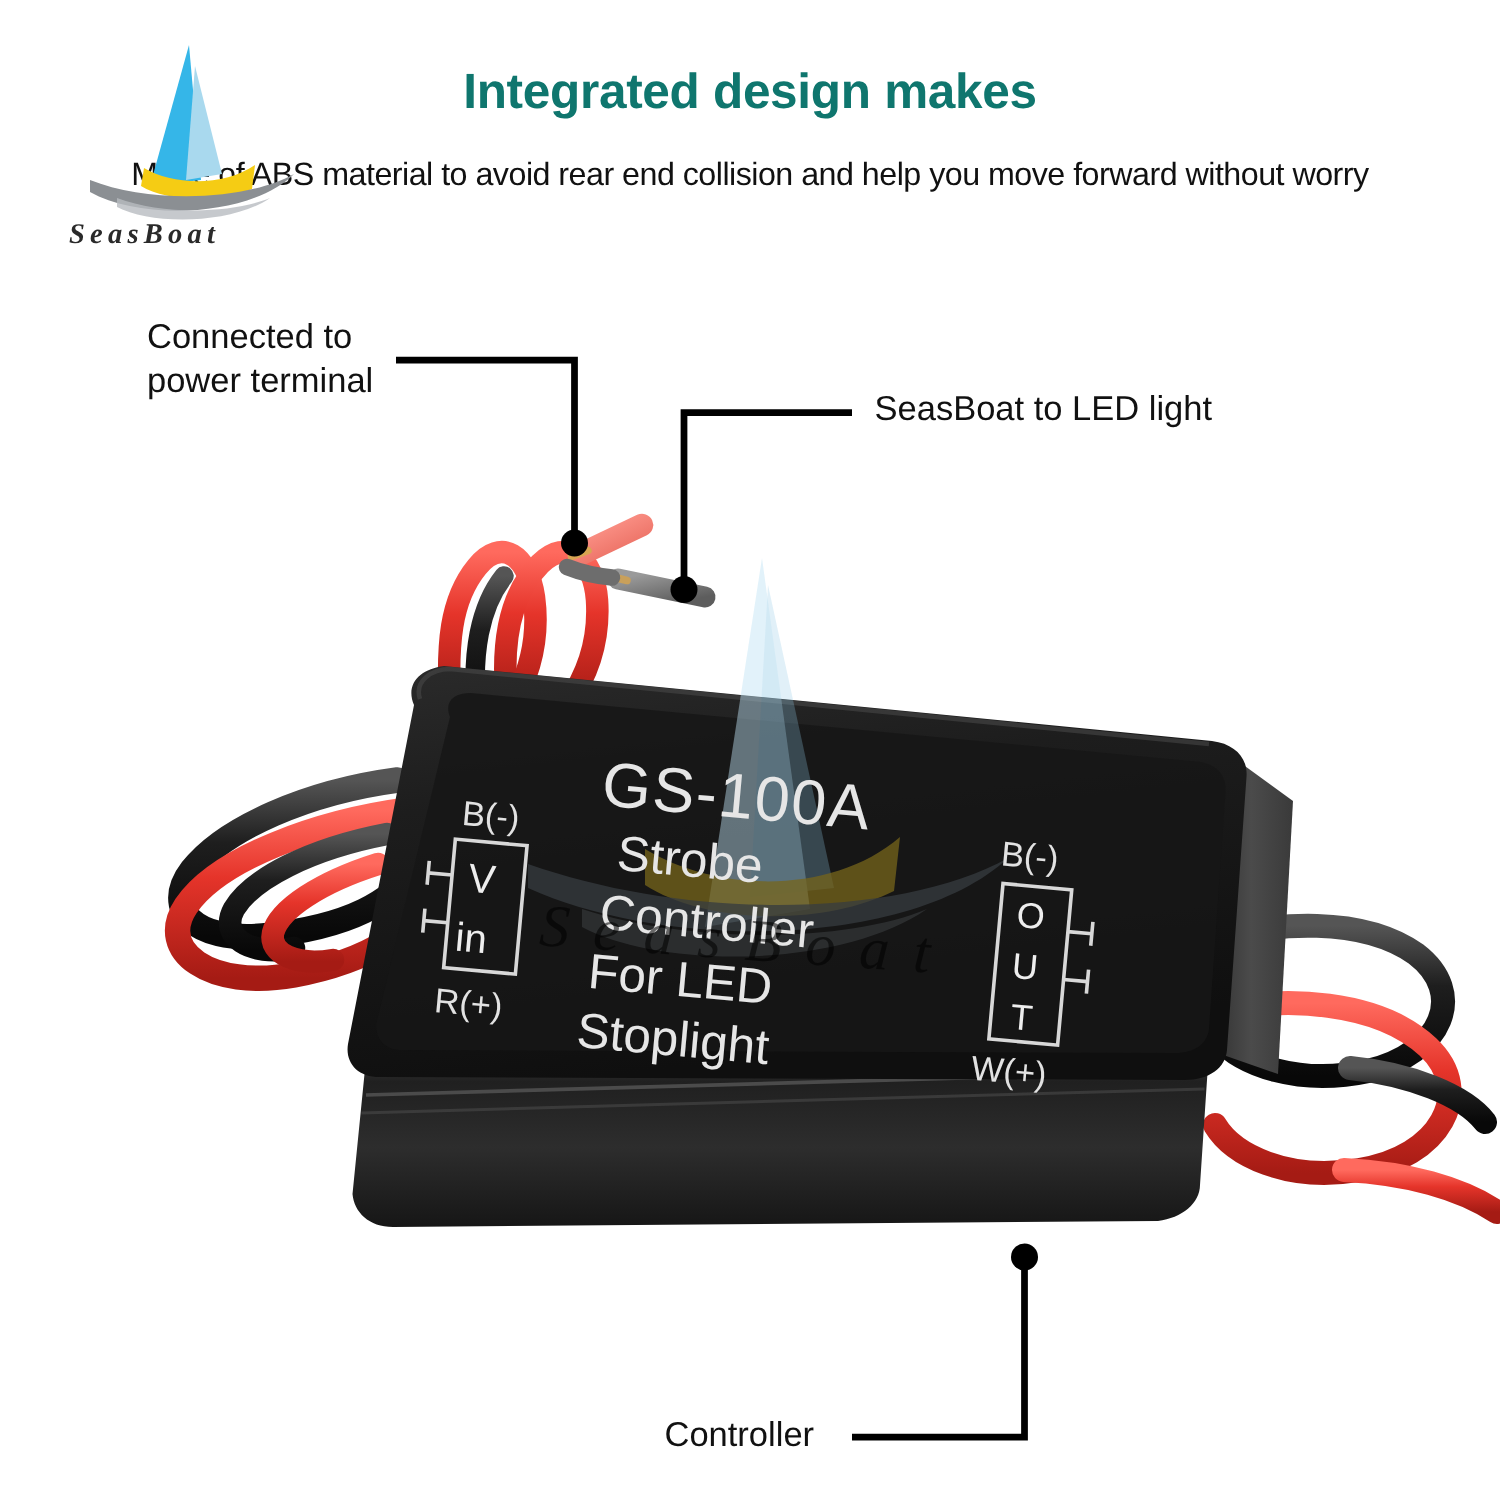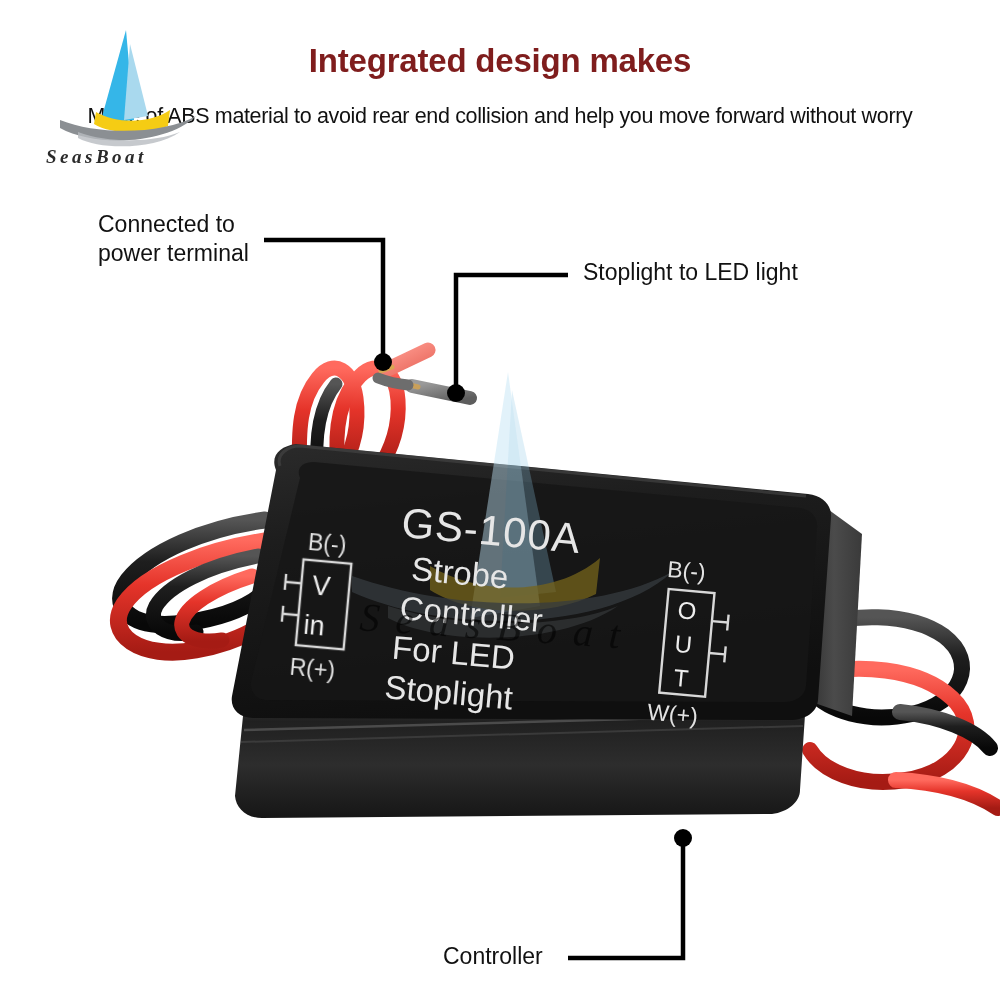--- a/index.html
+++ b/index.html
@@ -8,21 +8,21 @@
     background: #ffffff;
     font-family: "Liberation Sans", sans-serif;
     overflow: hidden;
   }
   #stage { position: relative; width: 1000px; height: 1000px; background: #fff; }
 
   
   .hdr-title {
     position: absolute; left: 0; top: 42px; width: 1000px;
     text-align: center;
-    font-size: 33px; font-weight: bold; color: #7f1d1d;
+    font-size: 33px; font-weight: bold; color: #0f766e;
     letter-spacing: -0.2px;
   }
   .hdr-sub {
     position: absolute; left: 0; top: 104px; width: 1000px;
     text-align: center;
     font-size: 21.5px; font-weight: 400; color: #111;
     letter-spacing: -0.35px;
     white-space: nowrap;
   }
 
@@ -198,16 +198,16 @@
       <path d="M92,16 L86,92 L110,88 Z" fill="#a9d9ee"></path>
       <path d="M58,84 C78,96 112,96 132,82 L130,98 C108,108 72,106 56,96 Z" fill="#f5cc14"></path>
       <path d="M22,92 C62,108 126,106 158,88 C130,116 58,120 22,100 Z" fill="#8b8f93"></path>
       <path d="M40,104 C72,116 118,114 142,104 C116,122 62,122 40,110 Z" fill="#b8bcc0" opacity=".8"></path>
     </svg>
     <div class="brand-name">SeasBoat</div>
   </div>
 
   <div class="callout c-power">Connected to
 power terminal</div>
-  <div class="callout c-led">Stoplight to LED light</div>
+  <div class="callout c-led">SeasBoat to LED light</div>
   <div class="callout c-ctrl">Controller</div>
 
 </div>
 
 </body></html>

